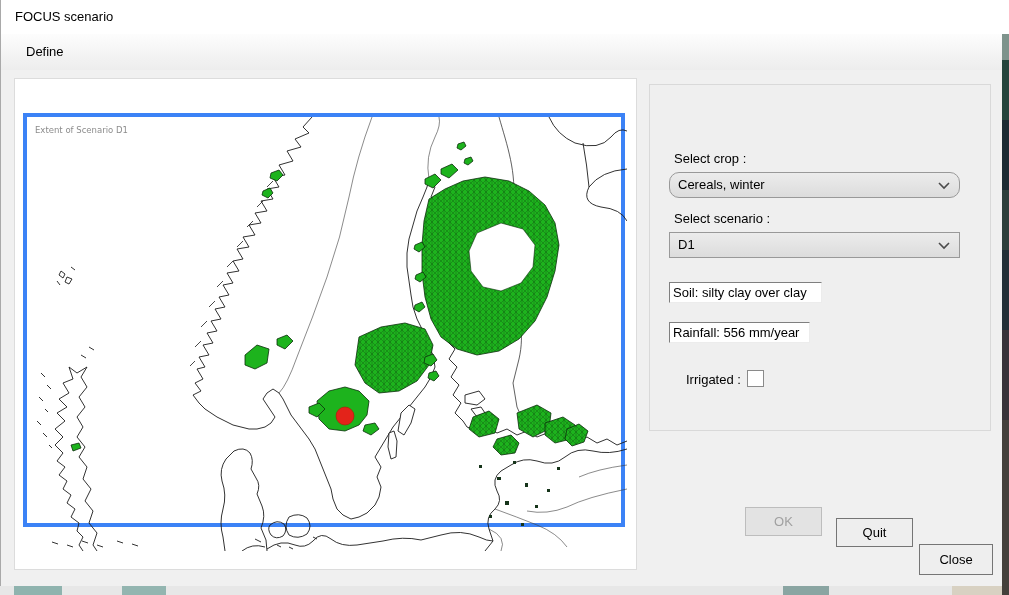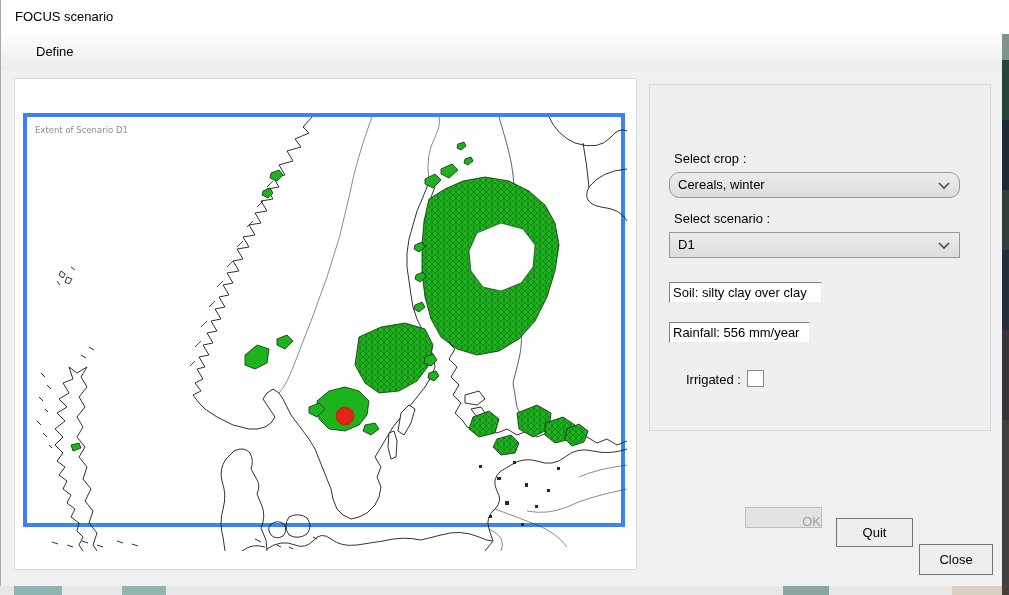--- a/index.html
+++ b/index.html
@@ -16,21 +16,21 @@
     position:absolute;left:0;top:0;width:100%;height:34px;background:#ffffff;
   }
   .titlebar .title{
     position:absolute;left:14px;top:0;line-height:34px;font-size:13px;color:#000;
   }
   .menubar{
     position:absolute;left:0;top:34px;width:100%;height:36px;
     background:linear-gradient(180deg,#fdfdfd 0%,#f3f3f3 60%,#ededed 100%);
   }
   .menu-item{
-    position:absolute;left:27px;top:4px;height:28px;line-height:28px;
+    position:absolute;left:17px;top:4px;height:28px;line-height:28px;
     padding:0 8px;font-size:13px;color:#000;cursor:default;
   }
   .map-panel{
     position:absolute;left:13px;top:78px;width:623px;height:492px;
     background:#ffffff;border:1px solid #dcdcdc;box-sizing:border-box;
   }
   .map-frame{
     position:absolute;left:22px;top:113px;width:602px;height:414px;
     border:4px solid #3b82f6;background:#fff;box-sizing:border-box;
   }
@@ -56,22 +56,22 @@
     font-size:13px;color:#000;line-height:19px;padding:0 3px;white-space:nowrap;
   }
   .checkbox{
     position:absolute;left:746px;top:370px;width:17px;height:17px;
     background:#fff;border:1px solid #8a8a8a;box-sizing:border-box;cursor:default;
   }
   .btn{
     position:absolute;box-sizing:border-box;background:#eeeeee;
     border:1px solid #757575;font-size:13px;color:#000;text-align:center;cursor:default;
   }
-  .btn-ok{left:744px;top:507px;width:77px;height:21px;line-height:27px;
-    background:#e3e3e3;border-color:#bdbdbd;color:#a0a0a0;text-align:right;}
+  .btn-ok{left:744px;top:507px;width:77px;height:29px;line-height:27px;
+    background:#e3e3e3;border-color:#bdbdbd;color:#a0a0a0;}
   .btn-quit{left:835px;top:480px;width:77px;height:29px;line-height:27px;margin-top:38px;}
   .btn-map{left:918px;top:504px;width:74px;height:33px;line-height:29px;border-width:2px;}
   .btn-close{left:918px;top:544px;width:74px;height:31px;line-height:29px;}
   .edge-strip{position:absolute;left:1002px;top:0;width:7px;height:595px;}
   .edge-strip div{width:7px;}
   .bottom-strip{position:absolute;left:0;top:586px;width:1002px;height:9px;background:#e7e7e7;}
   .bottom-strip .frag{position:absolute;top:0;height:9px;}
 </style>
 </head>
 <body>

